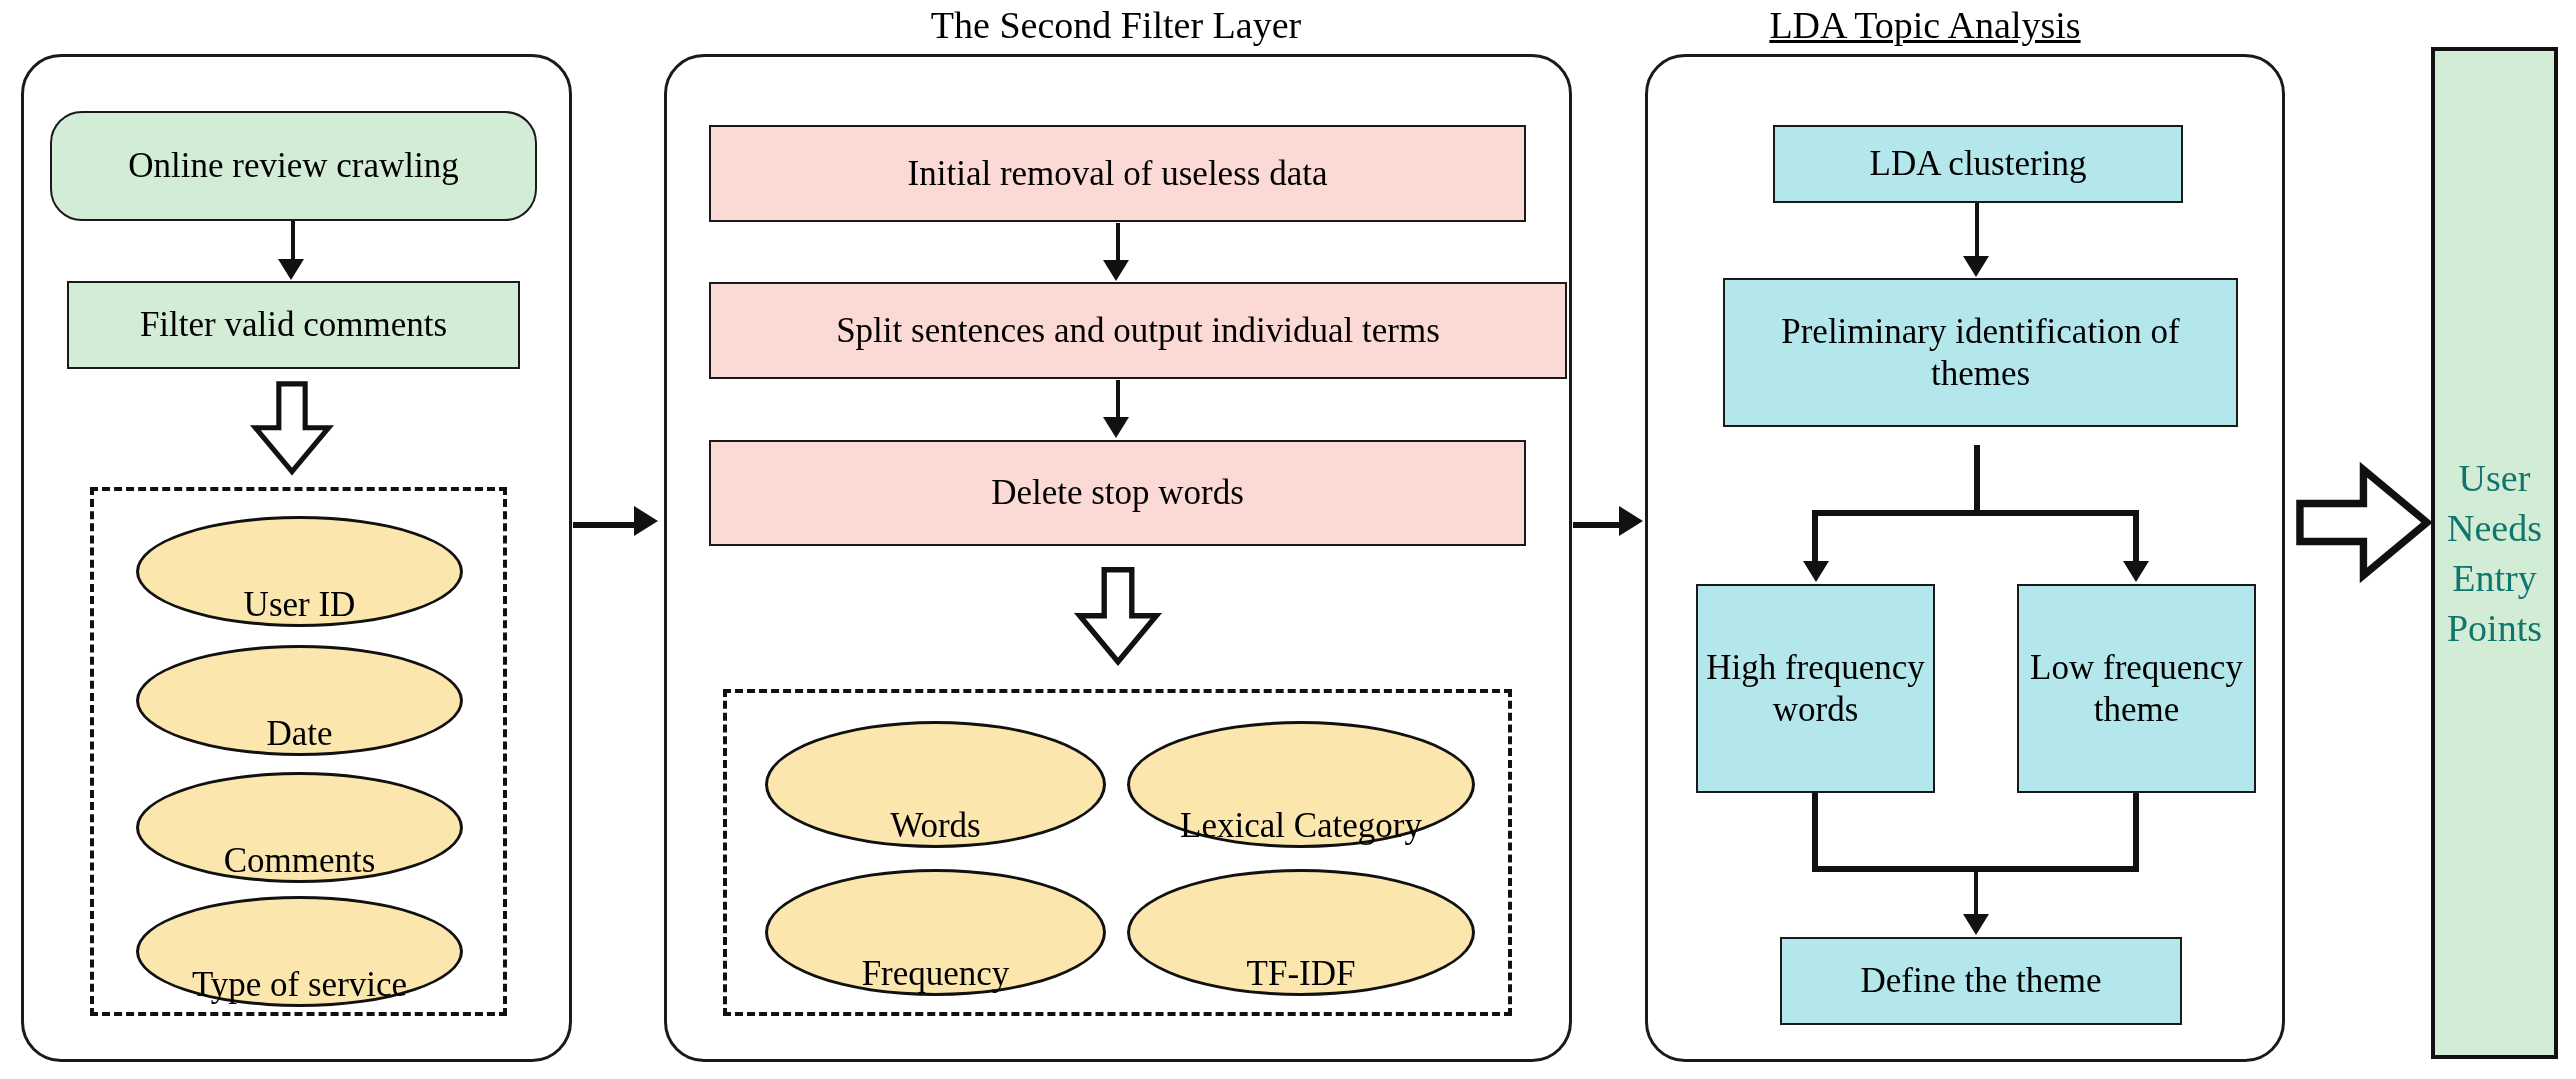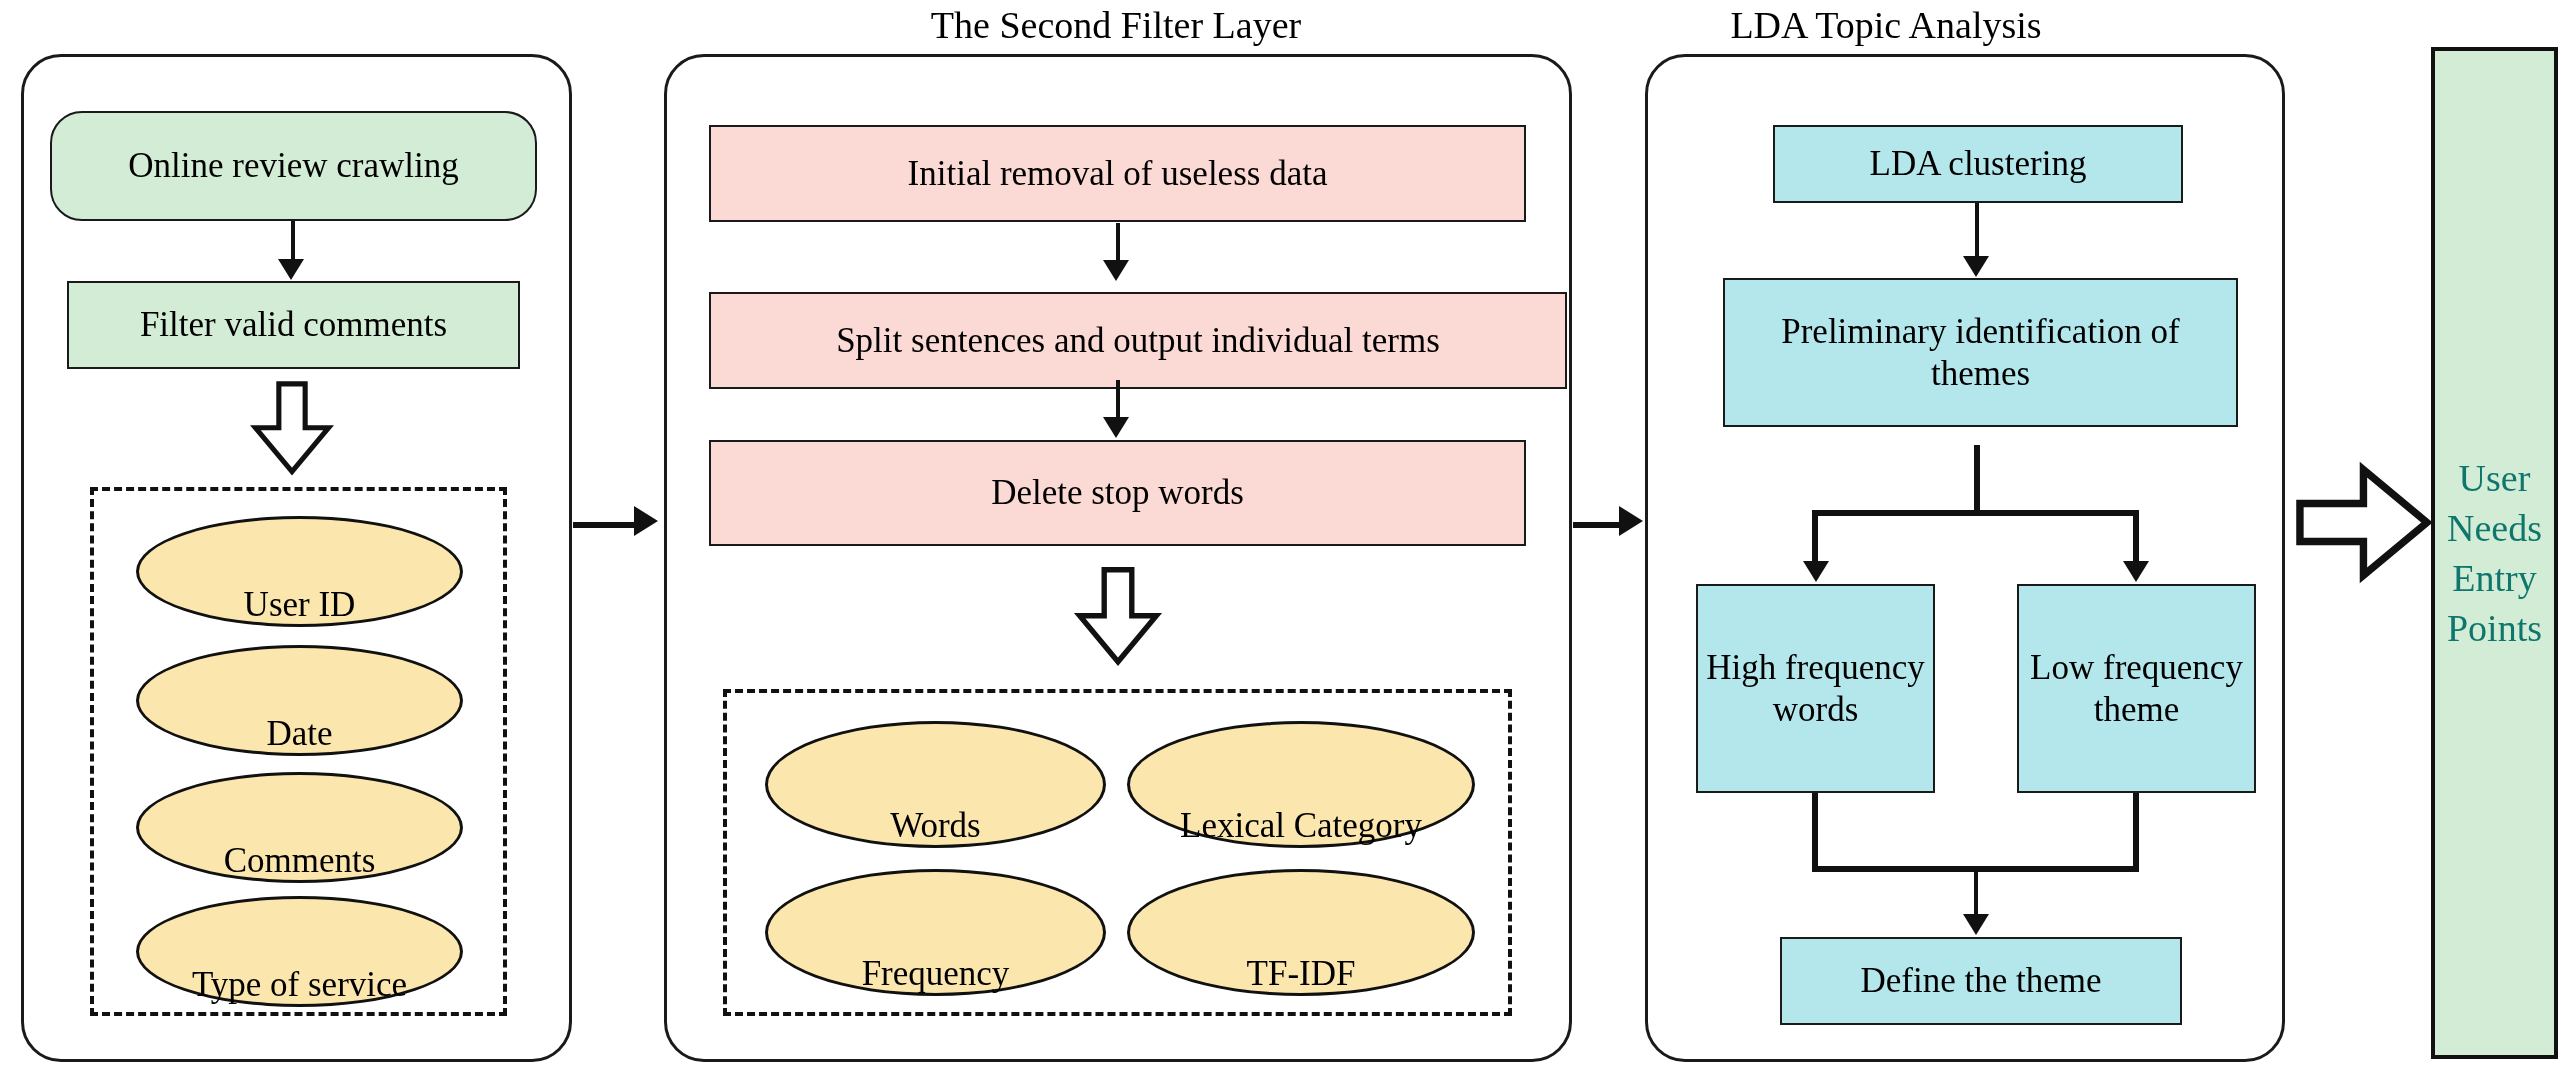--- a/index.html
+++ b/index.html
@@ -178,21 +178,21 @@
   <div class="panel" style="left:664px; top:54px; width:908px; height:1008px;">
   </div>
 
   <div class="box pink" style="left:709px; top:125px; width:817px; height:97px;">
     <span>Initial removal of useless data</span>
   </div>
 
   <div class="vline" style="left:1116px; top:223px; height:43px;"></div>
   <div class="arrowhead-down" style="left:1103px; top:260px;"></div>
 
-  <div class="box pink" style="left:709px; top:292px; width:858px; height:97px;">
+  <div class="box pink" style="left:709px; top:282px; width:858px; height:97px;">
     <span>Split sentences and output individual terms</span>
   </div>
 
   <div class="vline" style="left:1116px; top:380px; height:43px;"></div>
   <div class="arrowhead-down" style="left:1103px; top:417px;"></div>
 
   <div class="box pink" style="left:709px; top:440px; width:817px; height:106px;">
     <span>Delete stop words</span>
   </div>
 
@@ -211,21 +211,21 @@
   <div class="ellipse" style="left:765px; top:869px; width:341px; height:127px;">
     <span>Frequency</span>
   </div>
   <div class="ellipse" style="left:1127px; top:869px; width:348px; height:127px;">
     <span>TF-IDF</span>
   </div>
 
   <div class="hline thick" style="left:1573px; top:522px; width:49px;"></div>
   <div class="arrowhead-right" style="left:1619px; top:506px;"></div>
 
-  <div class="panel-title" style="left:1566px; top:5.6px; width:640px;">LDA Topic Analysis</div>
+  <div class="panel-title" style="left:1605px; top:5.6px; width:640px;text-decoration:underline;">LDA Topic Analysis</div>
 
   <div class="panel" style="left:1645px; top:54px; width:640px; height:1008px;">
   </div>
 
   <div class="box cyan" style="left:1773px; top:125px; width:410px; height:78px;">
     <span>LDA clustering</span>
   </div>
 
   <div class="vline" style="left:1975px; top:203px; height:58px;"></div>
   <div class="arrowhead-down" style="left:1963px; top:256px;"></div>

